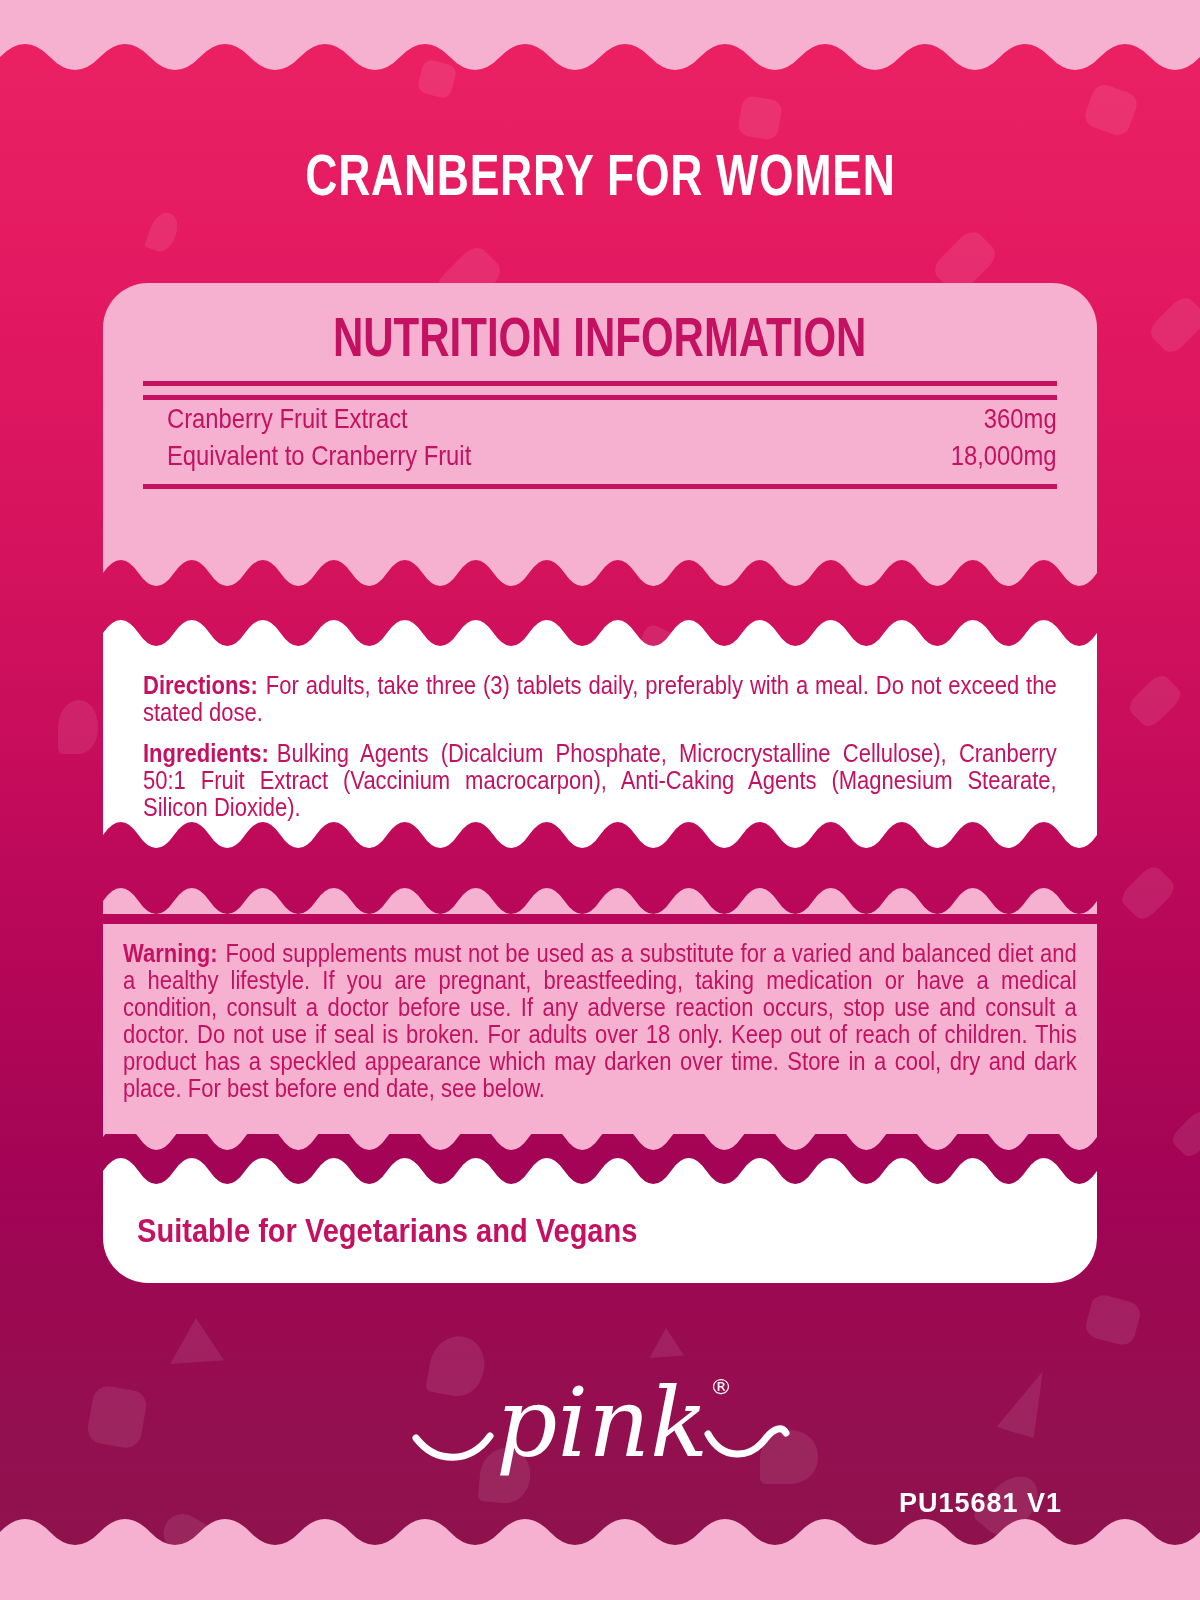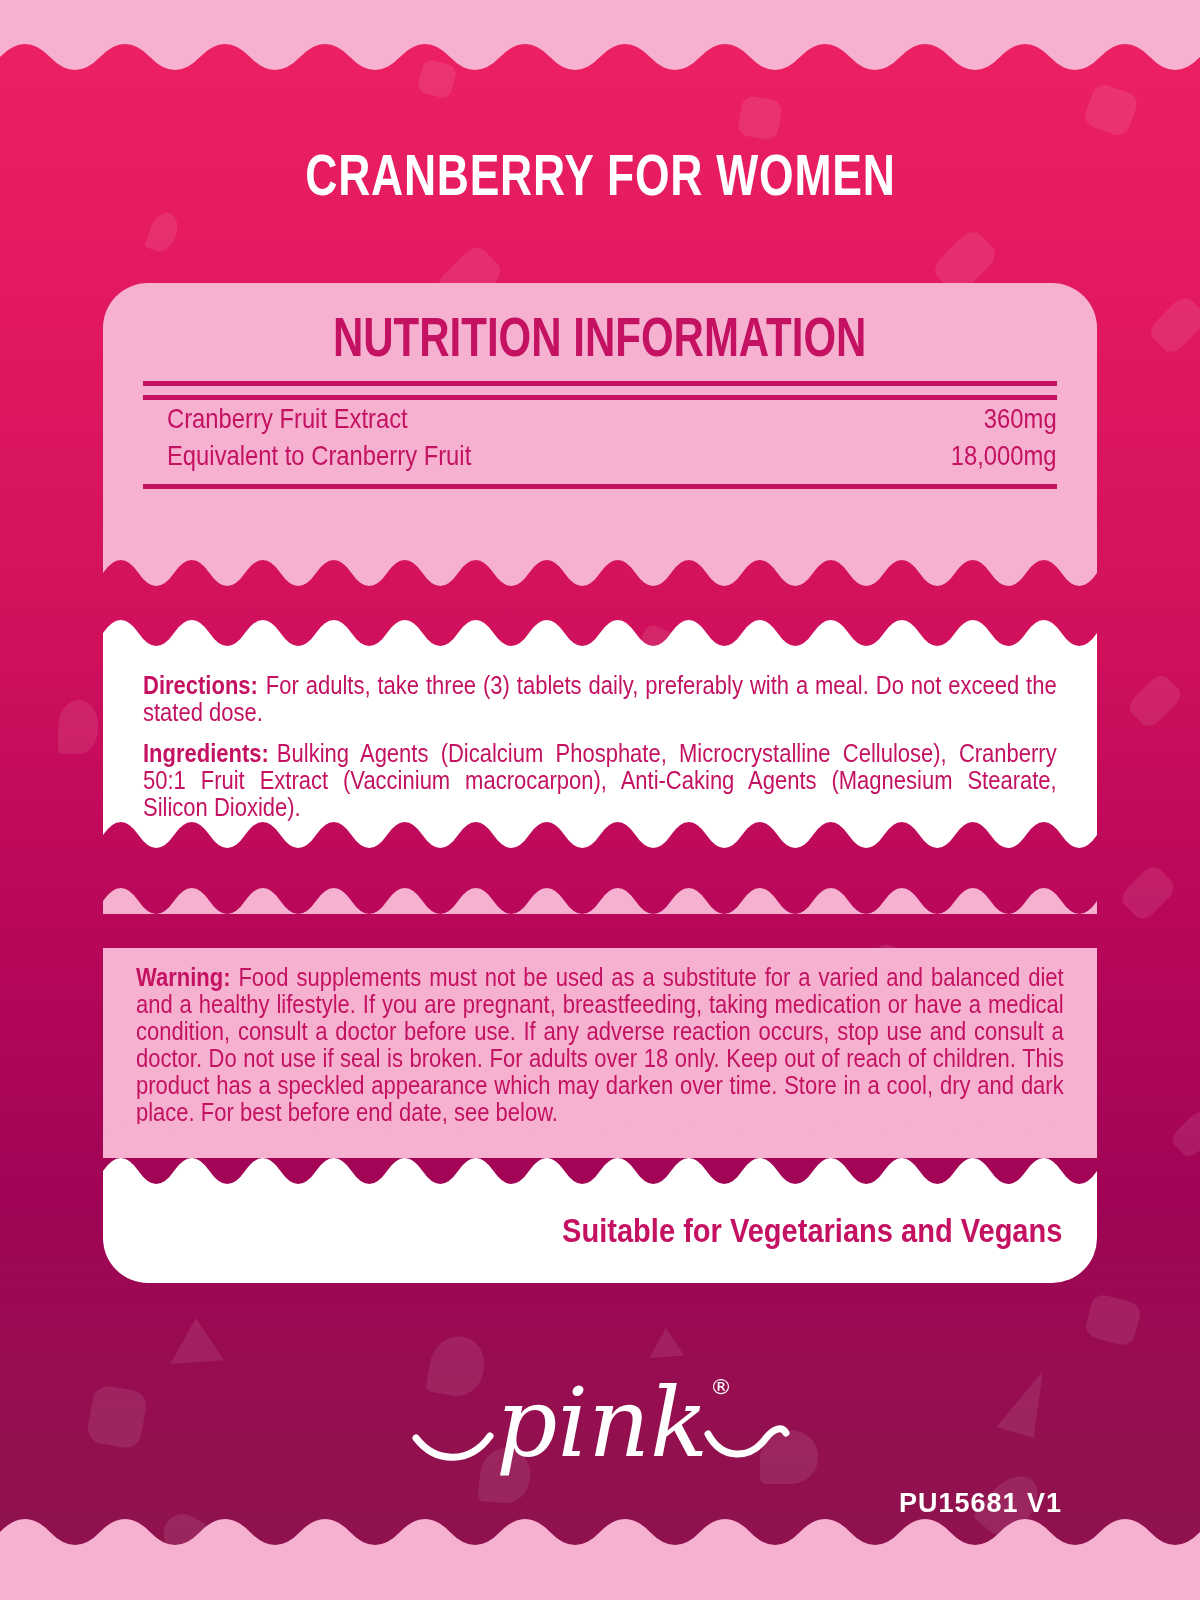--- a/index.html
+++ b/index.html
@@ -38,26 +38,26 @@
   .rule{height:5px;background:#c41161;border:none;margin:0;}
   .r1{margin-top:14px;} .r2{margin-top:9px;} .r3{margin-top:10px;}
   .n-sub{margin-top:11px;font-size:32px;font-weight:bold;line-height:36px;}
   .n-sub .cond{display:inline-block;transform:scaleX(0.85);transform-origin:0 50%;white-space:nowrap;}
   .n-row{display:flex;justify-content:space-between;font-size:28px;line-height:37px;margin-left:24px;}
   .n-row:first-of-type{margin-top:12px;}
   .n-row .nm{transform:scaleX(0.85);transform-origin:0 50%;white-space:nowrap;}
   .n-row .vl{transform:scaleX(0.85);transform-origin:100% 50%;white-space:nowrap;}
 
   .p-dir{top:646px;height:176px;padding:26px 40px 0;}
-  .p-warn{top:948px;height:210px;padding:16px 33px 0;}
+  .p-warn{top:924px;height:210px;padding:16px 20px 0;}
   .para{font-size:25px;line-height:27px;text-align:justify;margin:0 0 14px;
     width:113.6%;transform:scaleX(0.88);transform-origin:0 0;}
   .lead{font-weight:bold;margin-right:9px;}
 
-  .p-veg{top:1184px;height:99px;border-radius:0 0 45px 45px;text-align:right;padding-top:28px;}
+  .p-veg{top:1184px;height:99px;border-radius:0 0 45px 45px;text-align:left;padding-top:28px;}
   .p-veg .cond{display:inline-block;transform:scaleX(0.88);transform-origin:50% 50%;
     font-size:33px;font-weight:bold;white-space:nowrap;}
 
   .logo{position:absolute;left:410px;top:1338px;width:380px;height:150px;}
   .code{position:absolute;right:138px;top:1488px;color:#ffffff;font-size:27px;font-weight:bold;letter-spacing:1px;}
 
   .band-bottom{position:absolute;left:0;top:1545px;width:1200px;height:55px;background:#f6b1d1;}
 </style>
 </head>
 <body>

